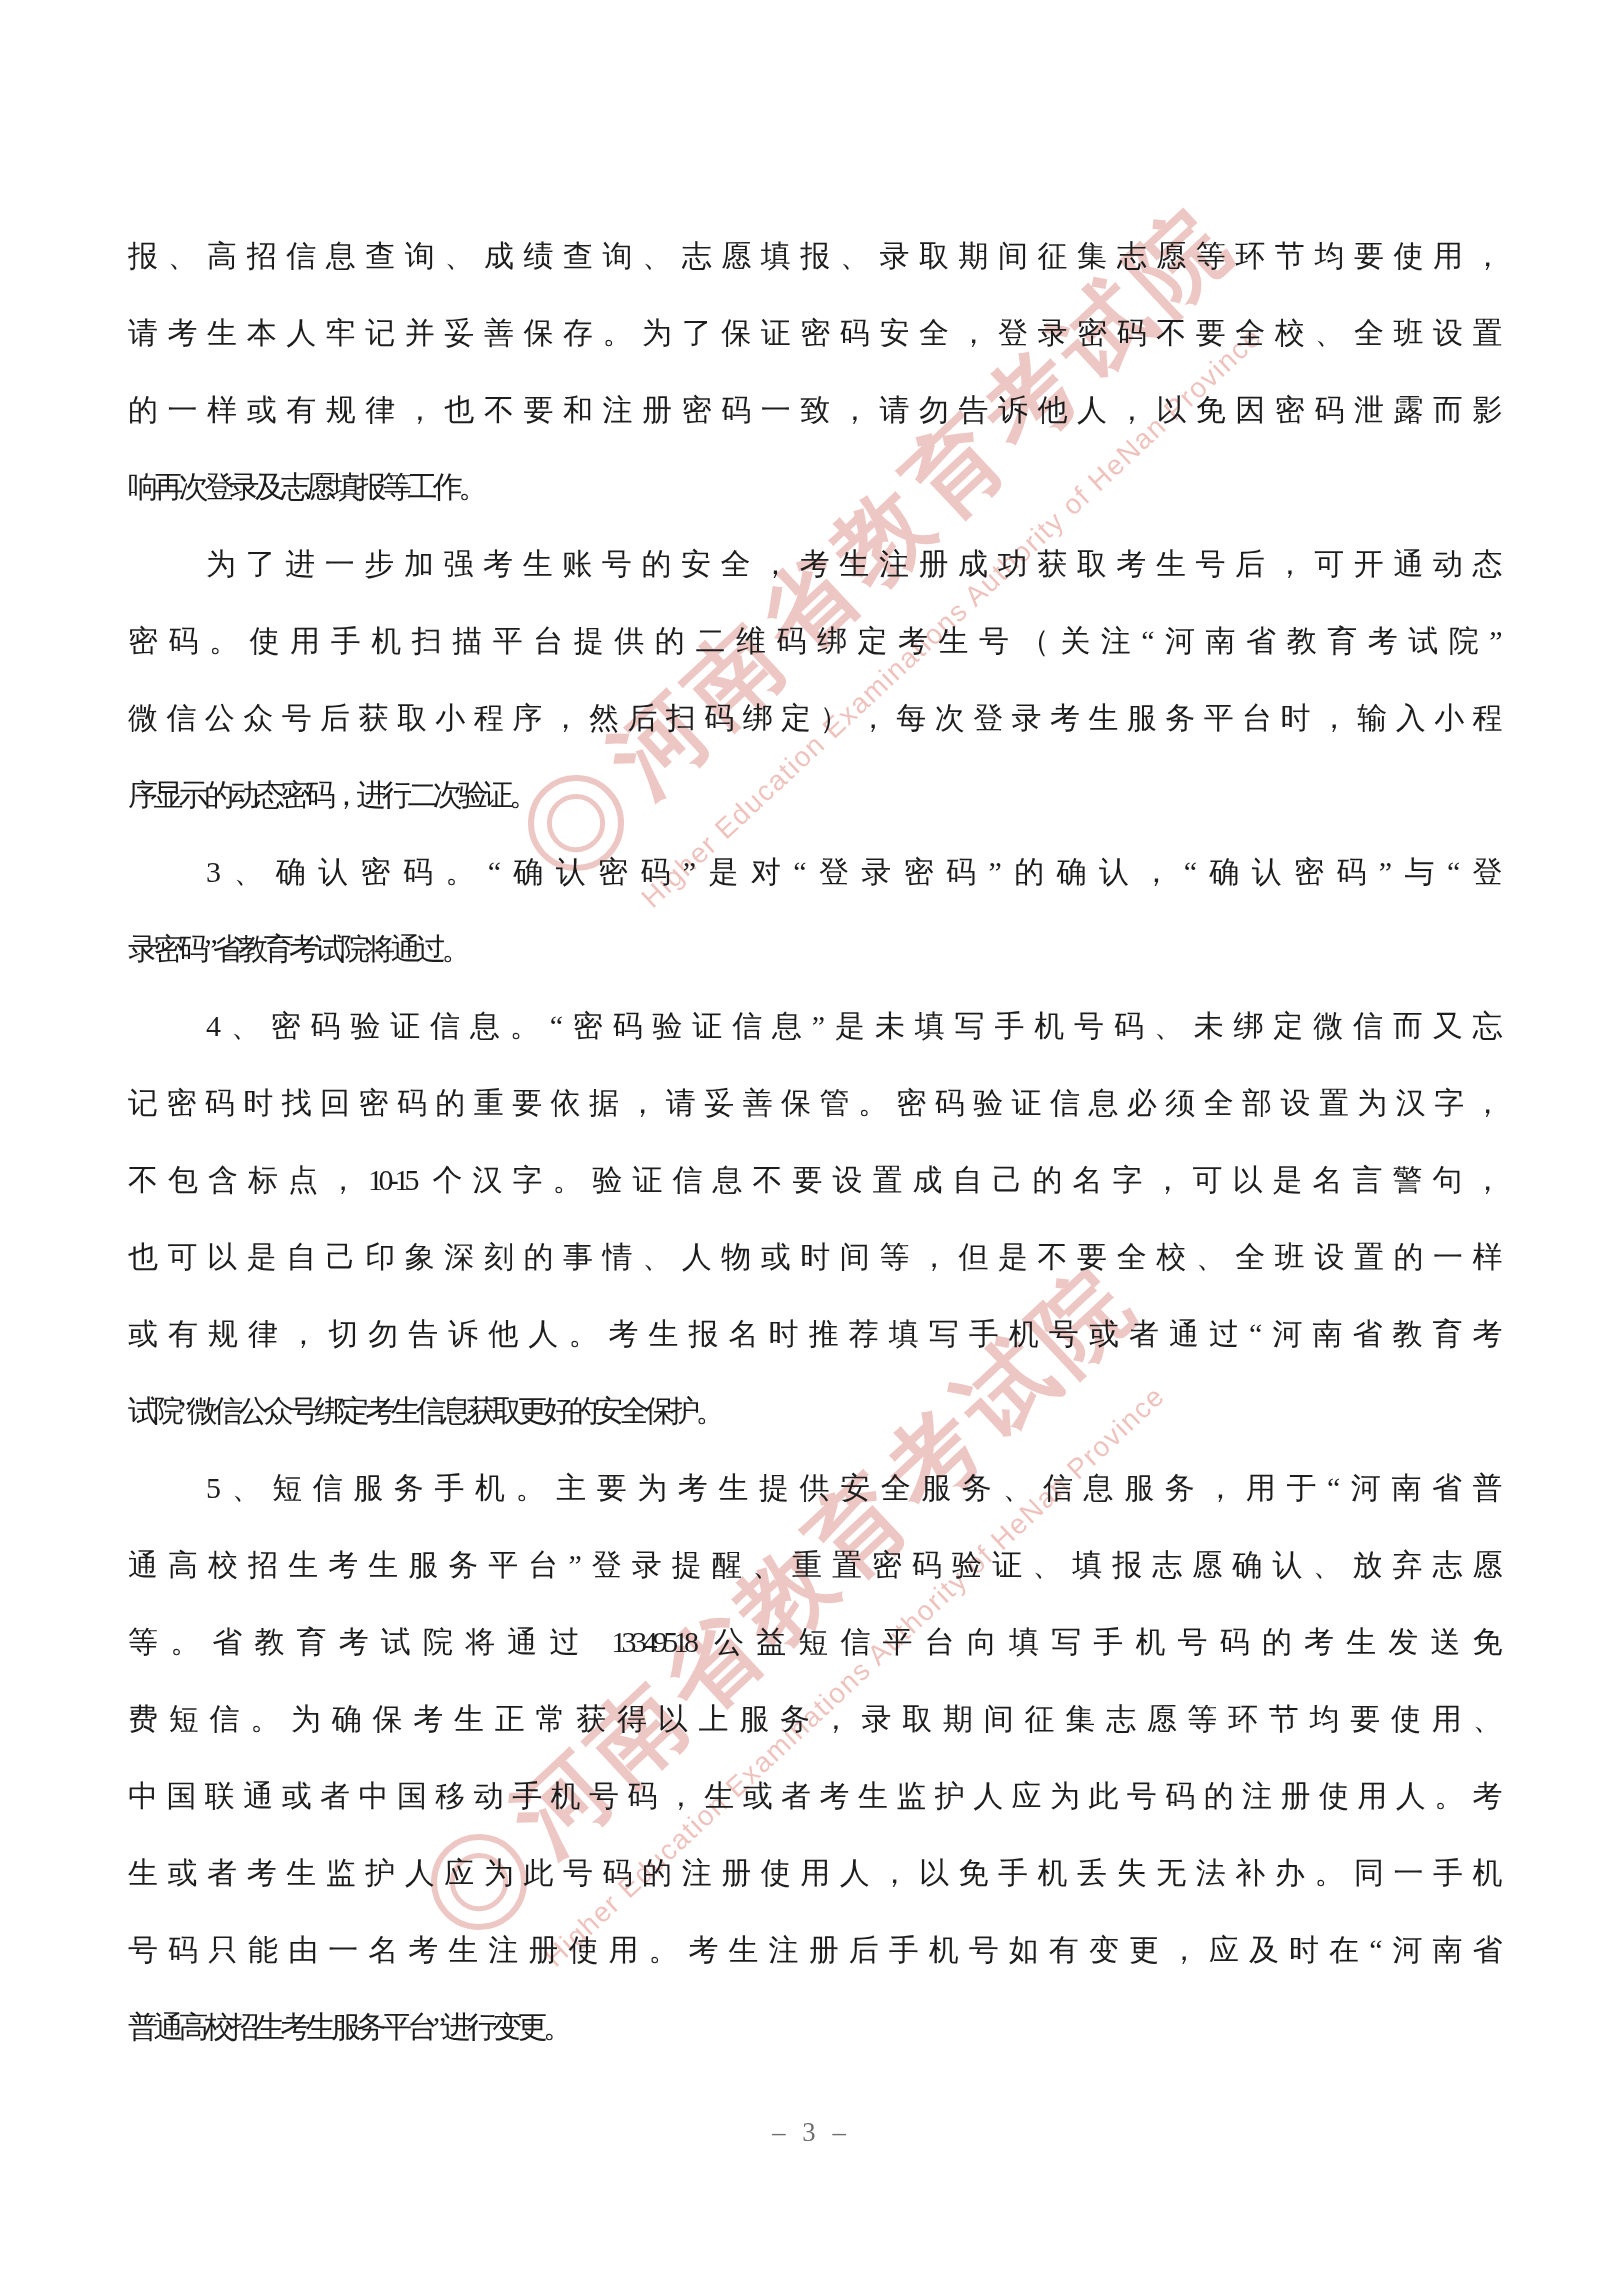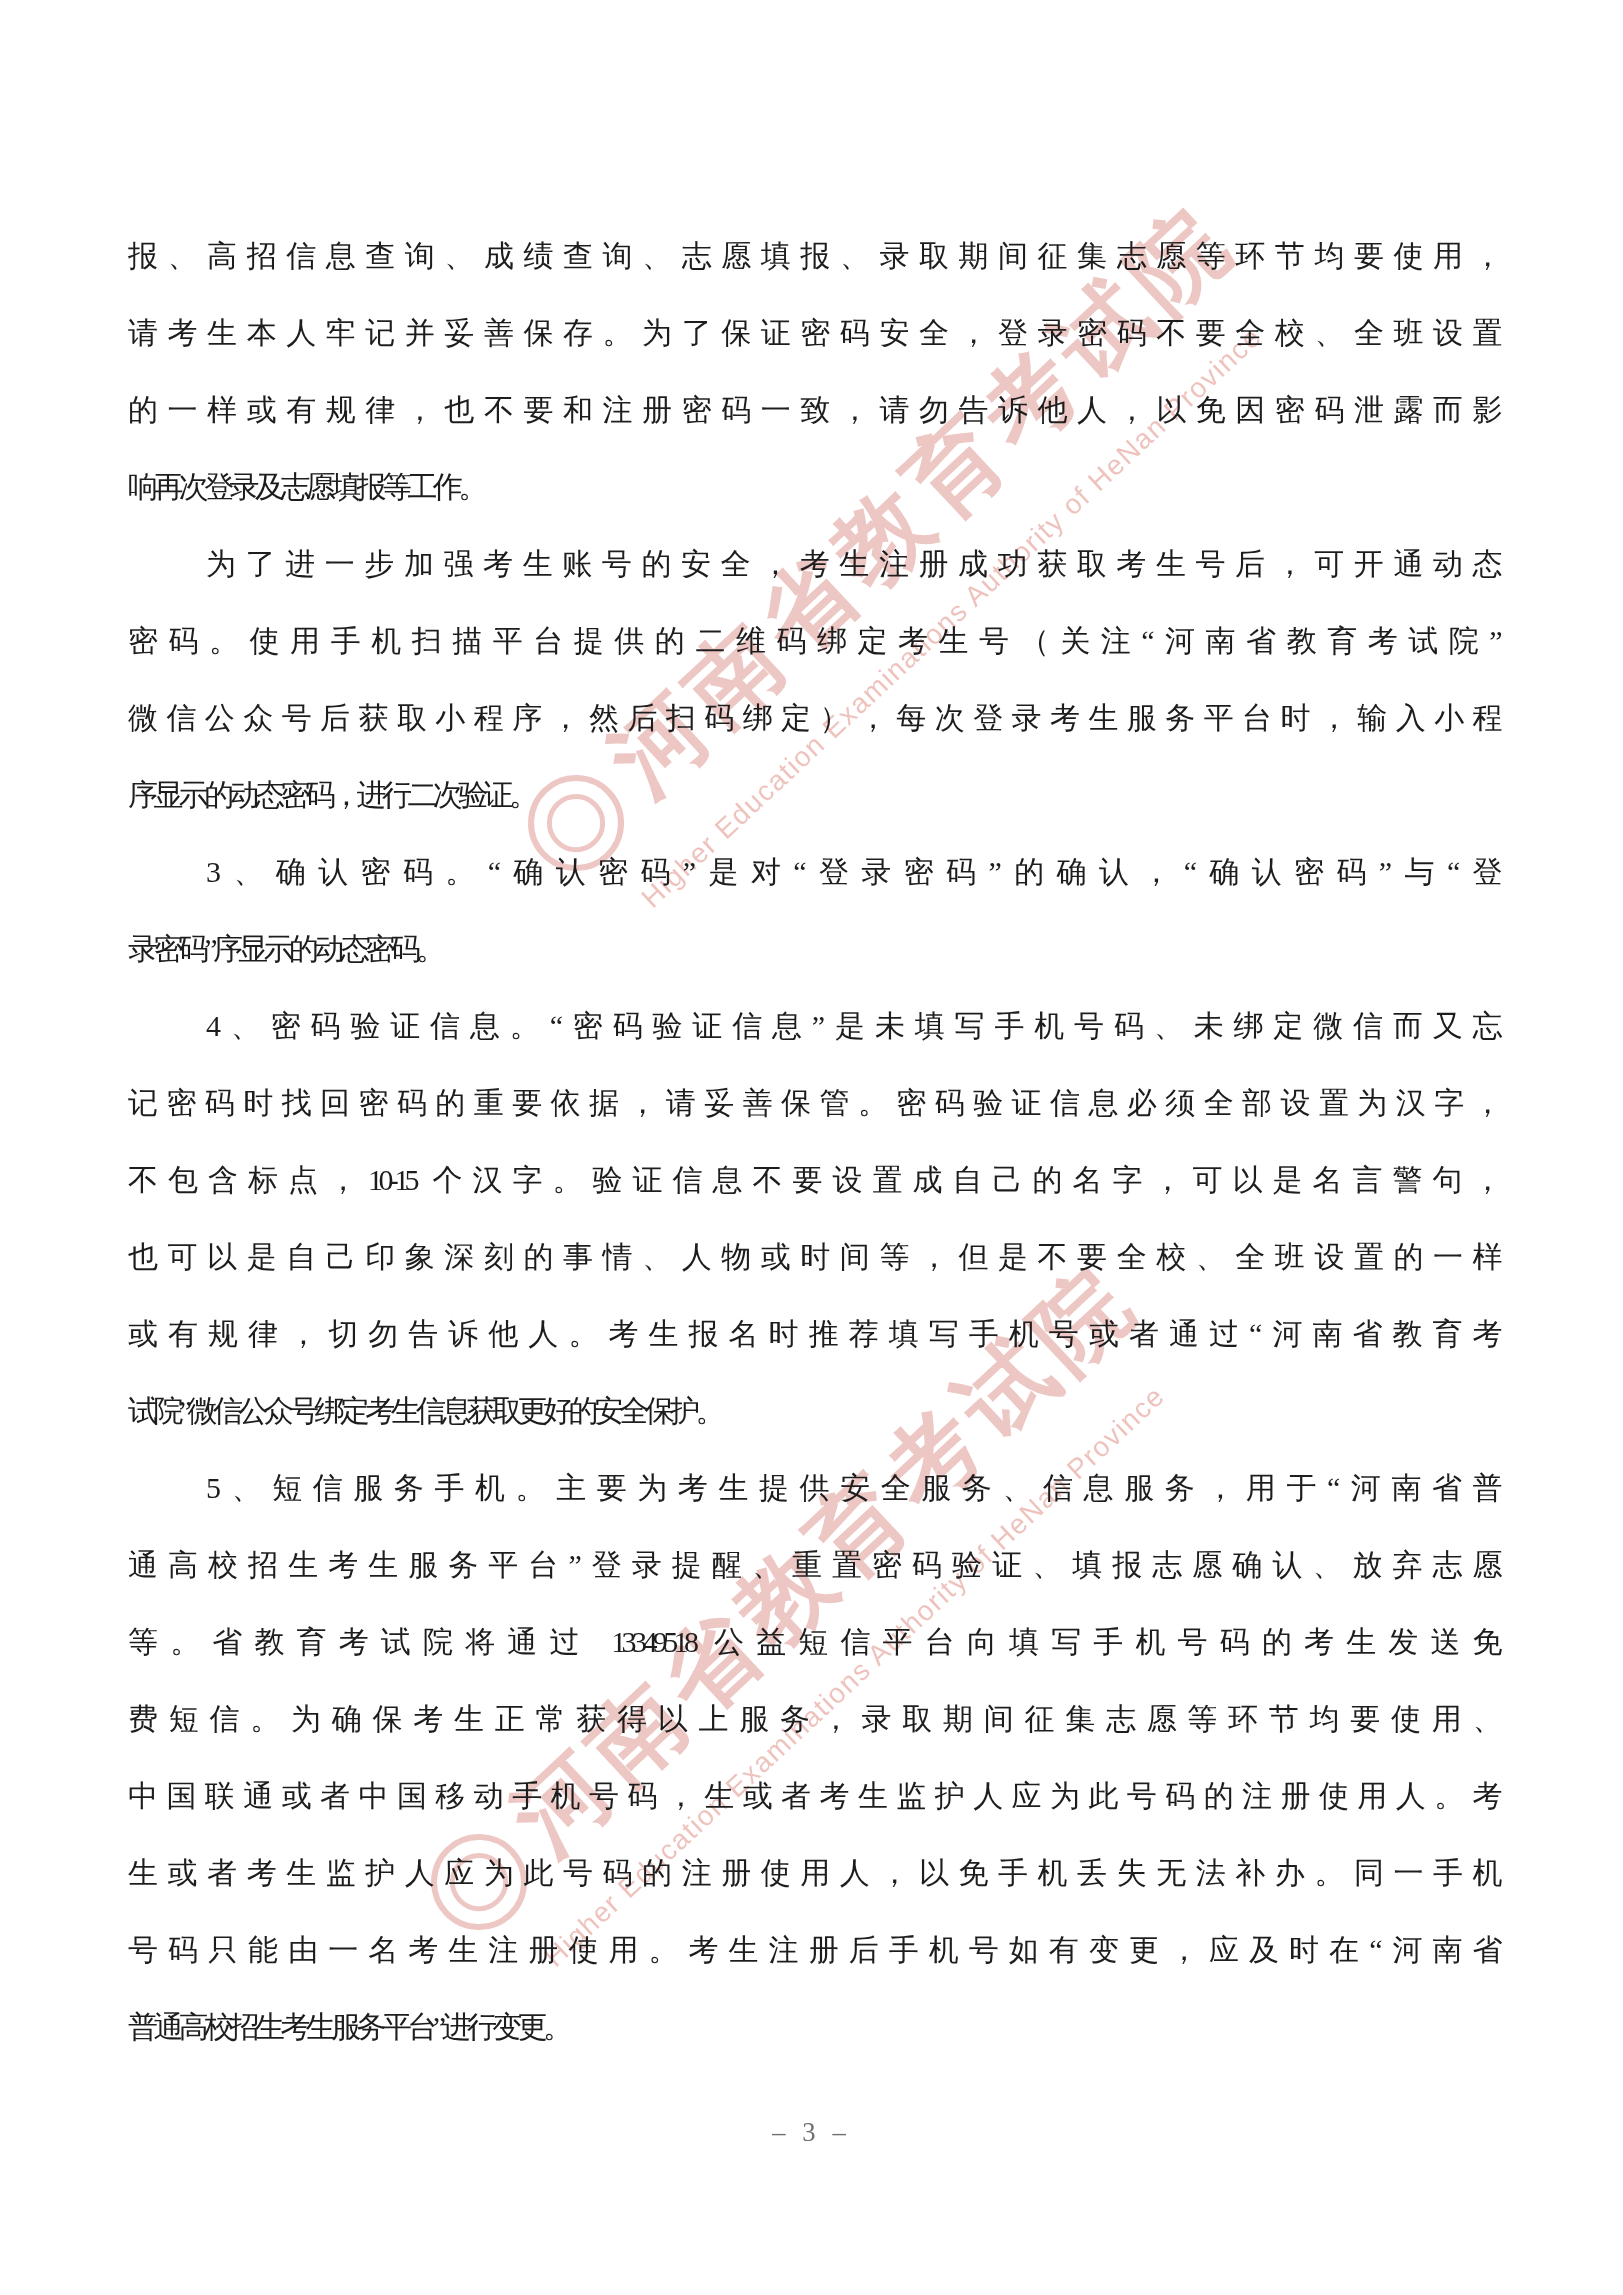--- a/index.html
+++ b/index.html
@@ -121,21 +121,21 @@
   <div class="body-text">
       <div class="line">报、高招信息查询、成绩查询、志愿填报、录取期间征集志愿等环节均要使用，</div>
       <div class="line">请考生本人牢记并妥善保存。为了保证密码安全，登录密码不要全校、全班设置</div>
       <div class="line">的一样或有规律，也不要和注册密码一致，请勿告诉他人，以免因密码泄露而影</div>
       <div class="line end">响再次登录及志愿填报等工作。</div>
       <div class="line indent">为了进一步加强考生账号的安全，考生注册成功获取考生号后，可开通动态</div>
       <div class="line">密码。使用手机扫描平台提供的二维码绑定考生号（关注“河南省教育考试院”</div>
       <div class="line">微信公众号后获取小程序，然后扫码绑定），每次登录考生服务平台时，输入小程</div>
       <div class="line end">序显示的动态密码，进行二次验证。</div>
       <div class="line indent">3、确认密码。“确认密码”是对“登录密码”的确认，“确认密码”与“登</div>
-      <div class="line end">录密码”序显示的动态密码。</div>
+      <div class="line end">录密码”省教育考试院将通过。</div>
       <div class="line indent">4、密码验证信息。“密码验证信息”是未填写手机号码、未绑定微信而又忘</div>
       <div class="line">记密码时找回密码的重要依据，请妥善保管。密码验证信息必须全部设置为汉字，</div>
       <div class="line">不包含标点，10-15 个汉字。验证信息不要设置成自己的名字，可以是名言警句，</div>
       <div class="line">也可以是自己印象深刻的事情、人物或时间等，但是不要全校、全班设置的一样</div>
       <div class="line">或有规律，切勿告诉他人。考生报名时推荐填写手机号或者通过“河南省教育考</div>
       <div class="line end">试院”微信公众号绑定考生信息获取更好的安全保护。</div>
       <div class="line indent">5、短信服务手机。主要为考生提供安全服务、信息服务，用于“河南省普</div>
       <div class="line">通高校招生考生服务平台”登录提醒、重置密码验证、填报志愿确认、放弃志愿</div>
       <div class="line">等。省教育考试院将通过 13349518 公益短信平台向填写手机号码的考生发送免</div>
       <div class="line">费短信。为确保考生正常获得以上服务，录取期间征集志愿等环节均要使用、</div>

